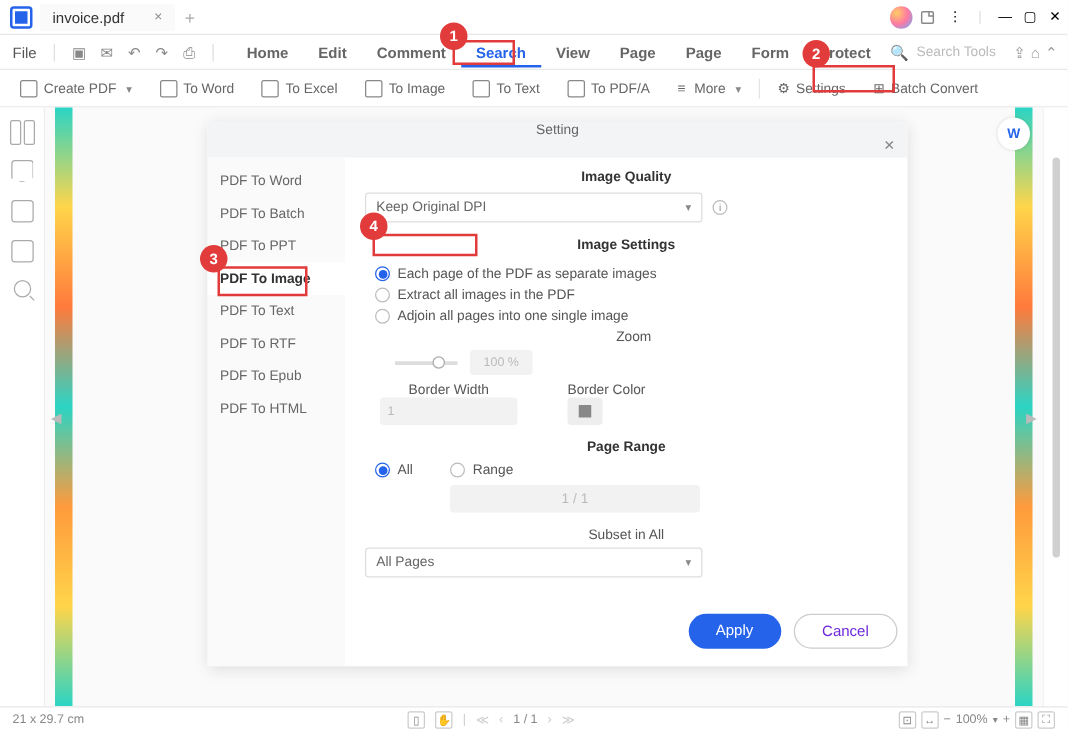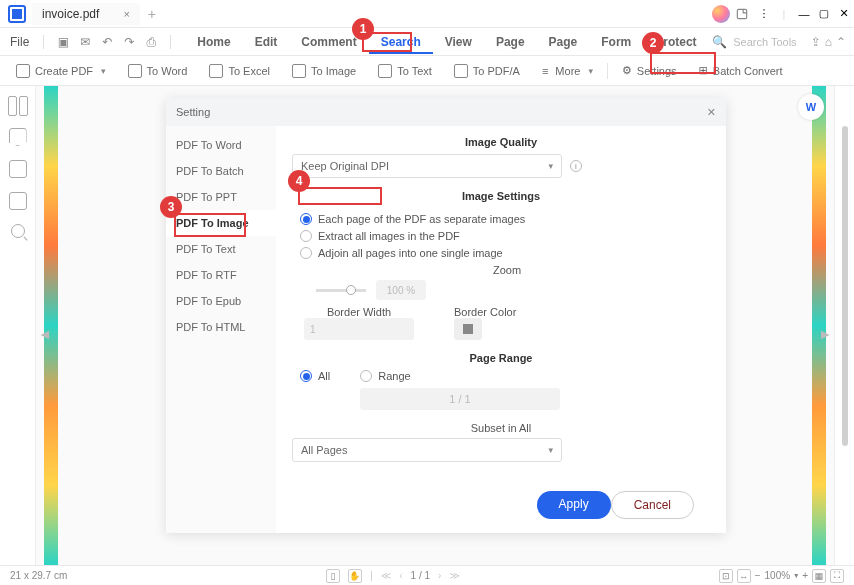--- a/index.html
+++ b/index.html
@@ -54,21 +54,21 @@
 .coloredge { position:absolute; top:0; bottom:0; width:14px; background:linear-gradient(180deg,#2bd4c4,#ffd54a,#ff7a3c,#2bd4c4,#ff9a3c,#ffd54a,#2bd4c4); }
 .coloredge.left { left:8px; }
 .coloredge.right { right:8px; }
 
 
 .wordicon { position:absolute; right:10px; top:8px; width:26px; height:26px; border-radius:50%; background:#fff; box-shadow:0 0 3px rgba(0,0,0,.15); display:flex; align-items:center; justify-content:center;}
 .wordicon::before{content:"W"; font-size:11px; font-weight:700; color:#2563eb;}
 
 
 .dialog { position:absolute; left:130px; top:12px; width:560px; height:435px; background:#fff; box-shadow:0 2px 12px rgba(0,0,0,.12); display:flex; flex-direction:column;}
-.dlgtitle { height:28px; background:#f3f4f6; display:flex; align-items:center; padding:0 10px; font-size:11px; color:#666; }
+.dlgtitle { height:28px; background:#f3f4f6; display:flex; align-items:center; padding:0 10px; font-size:11px; color:#666;flex-direction:column; }
 .dlgtitle .dx { margin-left:auto; cursor:pointer; color:#888;}
 .dlgbody { flex:1; display:flex; overflow:hidden;}
 .dlgleft { width:110px; background:#fafafa; padding:6px 0; }
 .dlitem { padding:7px 10px; font-size:11px; color:#666; cursor:pointer; }
 .dlitem.sel { background:#fff; color:#333; font-weight:600; }
 .dlgright { flex:1; padding:10px 16px; font-size:11px; color:#555; overflow:auto; }
 .grp { margin-bottom:12px;text-align:center; }
 .grplbl { font-weight:700; font-size:11px; color:#333; margin-bottom:6px; display:inline-block;}
 .selbox { display:flex; align-items:center; border:1px solid #ddd; border-radius:3px; height:24px; padding:0 8px; width:270px; color:#666; font-size:11px; background:#fff;}
 .selbox .dd { margin-left:auto; color:#888; font-size:9px;}
@@ -81,24 +81,24 @@
 .sliderwrap{ display:flex; align-items:center; gap:10px; margin:4px 0 6px 12px;}
 .slider{ width:50px; height:3px; background:#ddd; position:relative;}
 .slider .knob{ width:10px; height:10px; background:#fff; border:1px solid #aaa; border-radius:50%; position:absolute; top:-4px; left:30px;}
 .numbox{ width:50px; height:20px; background:#f2f2f2; border-radius:3px; font-size:10px; color:#bbb; display:flex; align-items:center; justify-content:center;}
 .inbox{ width:110px; height:22px; background:#f2f2f2; border-radius:3px; font-size:10px; color:#bbb; display:flex; align-items:center; padding:0 6px;}
 .swatch{ width:28px; height:22px; background:#eee; display:flex; align-items:center; justify-content:center; border-radius:3px;}
 .swatch::after{content:"";width:10px;height:10px;background:#888;}
 .row{ display:flex; gap:40px; }
 .rangebar { height:22px; background:#f2f2f2; border-radius:3px; display:flex; align-items:center; justify-content:center; color:#bbb; margin-top:6px; width:200px;}
 .selbox.full{ width:270px;}
-.btns{ position:absolute; right:32px; bottom:14px; display:flex; }
+.btns{ position:absolute; right:8px; bottom:14px; display:flex; gap:10px;}
 .btn{ padding:6px 22px; border-radius:14px; font-size:12px; cursor:pointer;}
 .btn.primary{ background:#2563eb; color:#fff;}
-.btn.secondary{ background:#fff; border:1px solid #ccc; color:#7f1d1d;}
+.btn.secondary{ background:#fff; border:1px solid #ccc; color:#6d28d9;}
 
 
 .call{ position:absolute; width:22px; height:22px; background:#e23b3b; border-radius:50%; color:#fff; font-size:12px; font-weight:700; display:flex; align-items:center; justify-content:center; z-index:90;}
 .redbox{ position:absolute; border:2px solid #e23b3b; z-index:80; pointer-events:none; }
 
 
 .status { position:absolute; left:0; right:0; bottom:0; height:20px; border-top:1px solid #e8e8e8; background:#fff; display:flex; align-items:center; font-size:10px; color:#888; padding:0 10px; gap:6px;}
 .status .mid{ margin:0 auto; display:flex; align-items:center; gap:8px;}
 .status .sgap{flex:1;}
 .zbox{ display:flex; align-items:center; gap:4px;}

